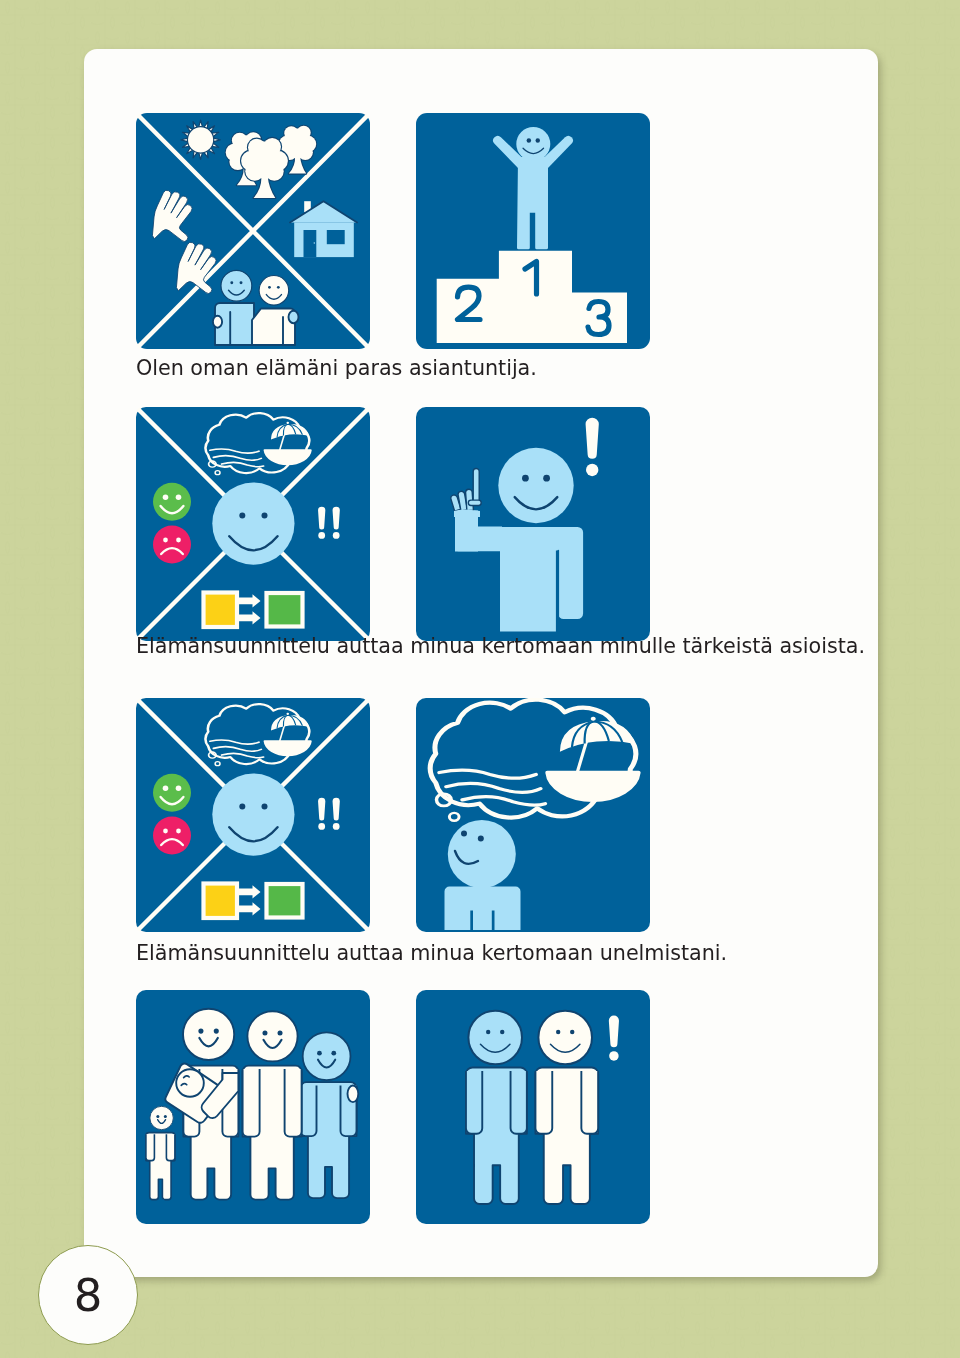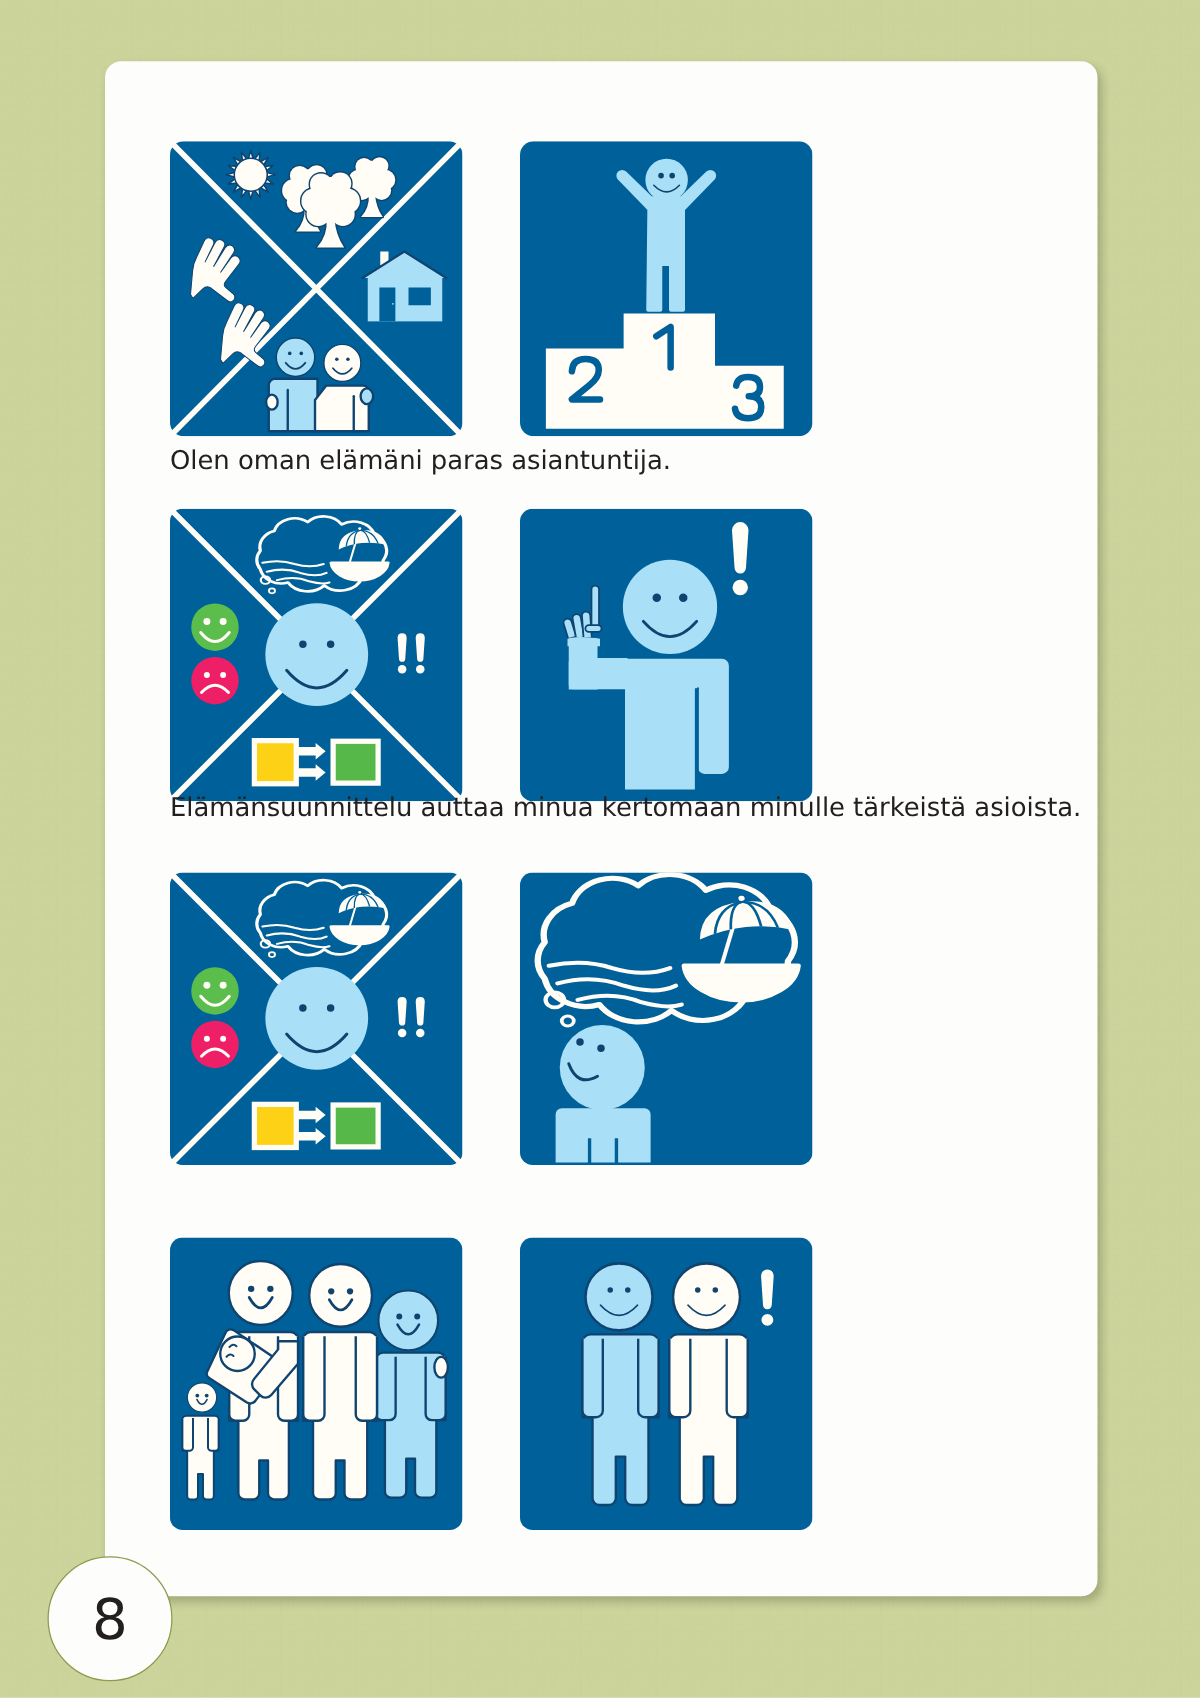--- a/index.html
+++ b/index.html
@@ -362,20 +362,21 @@
         </g>
         <g>
           <circle cx="65.8" cy="156.0" r="34.0" fill="#a9e0f8"></circle>
           <circle cx="48.0" cy="135.5" r="3.0" fill="#0f4470"></circle>
           <circle cx="64.8" cy="140.5" r="3.0" fill="#0f4470"></circle>
           <path d="M39.0 153.0 q7 19 23 10" fill="none" stroke="#0f4470" stroke-width="2.4" stroke-linecap="round"></path>
           <path d="M28.5 193.5 a5 5 0 0 1 5 -5 H99.5 a5 5 0 0 1 5 5 V232 H78.5 V212.5 H75.8 V232 H57.0 V212.5 H54.3 V232 H28.5 Z" fill="#a9e0f8"></path>
         </g>
       </svg>
     </div>
+<div class="cap" style="left:136px;top:943px">Elämänsuunnittelu auttaa minua kertomaan unelmistani.</div>
 <div class="pictwrap" style="left:136px;top:990px;width:234px;height:234px">
       <svg class="pict" viewBox="0 0 234 234" xmlns="http://www.w3.org/2000/svg">
         <rect width="234" height="234" rx="10" fill="#00619a"></rect>
         <g>
           <circle cx="190.6" cy="66.3" r="23.9" fill="#a9e0f8" stroke="#0f4470" stroke-width="1.79"></circle>
           <circle cx="183.43" cy="63.19" r="2.39" fill="#0f4470"></circle>
           <circle cx="197.77" cy="63.19" r="2.39" fill="#0f4470"></circle>
           <path d="M182.00 69.65 q8.60 15.54 17.21 0" fill="none" stroke="#0f4470" stroke-width="2.03" stroke-linecap="round"></path>
         </g>
         <g>

